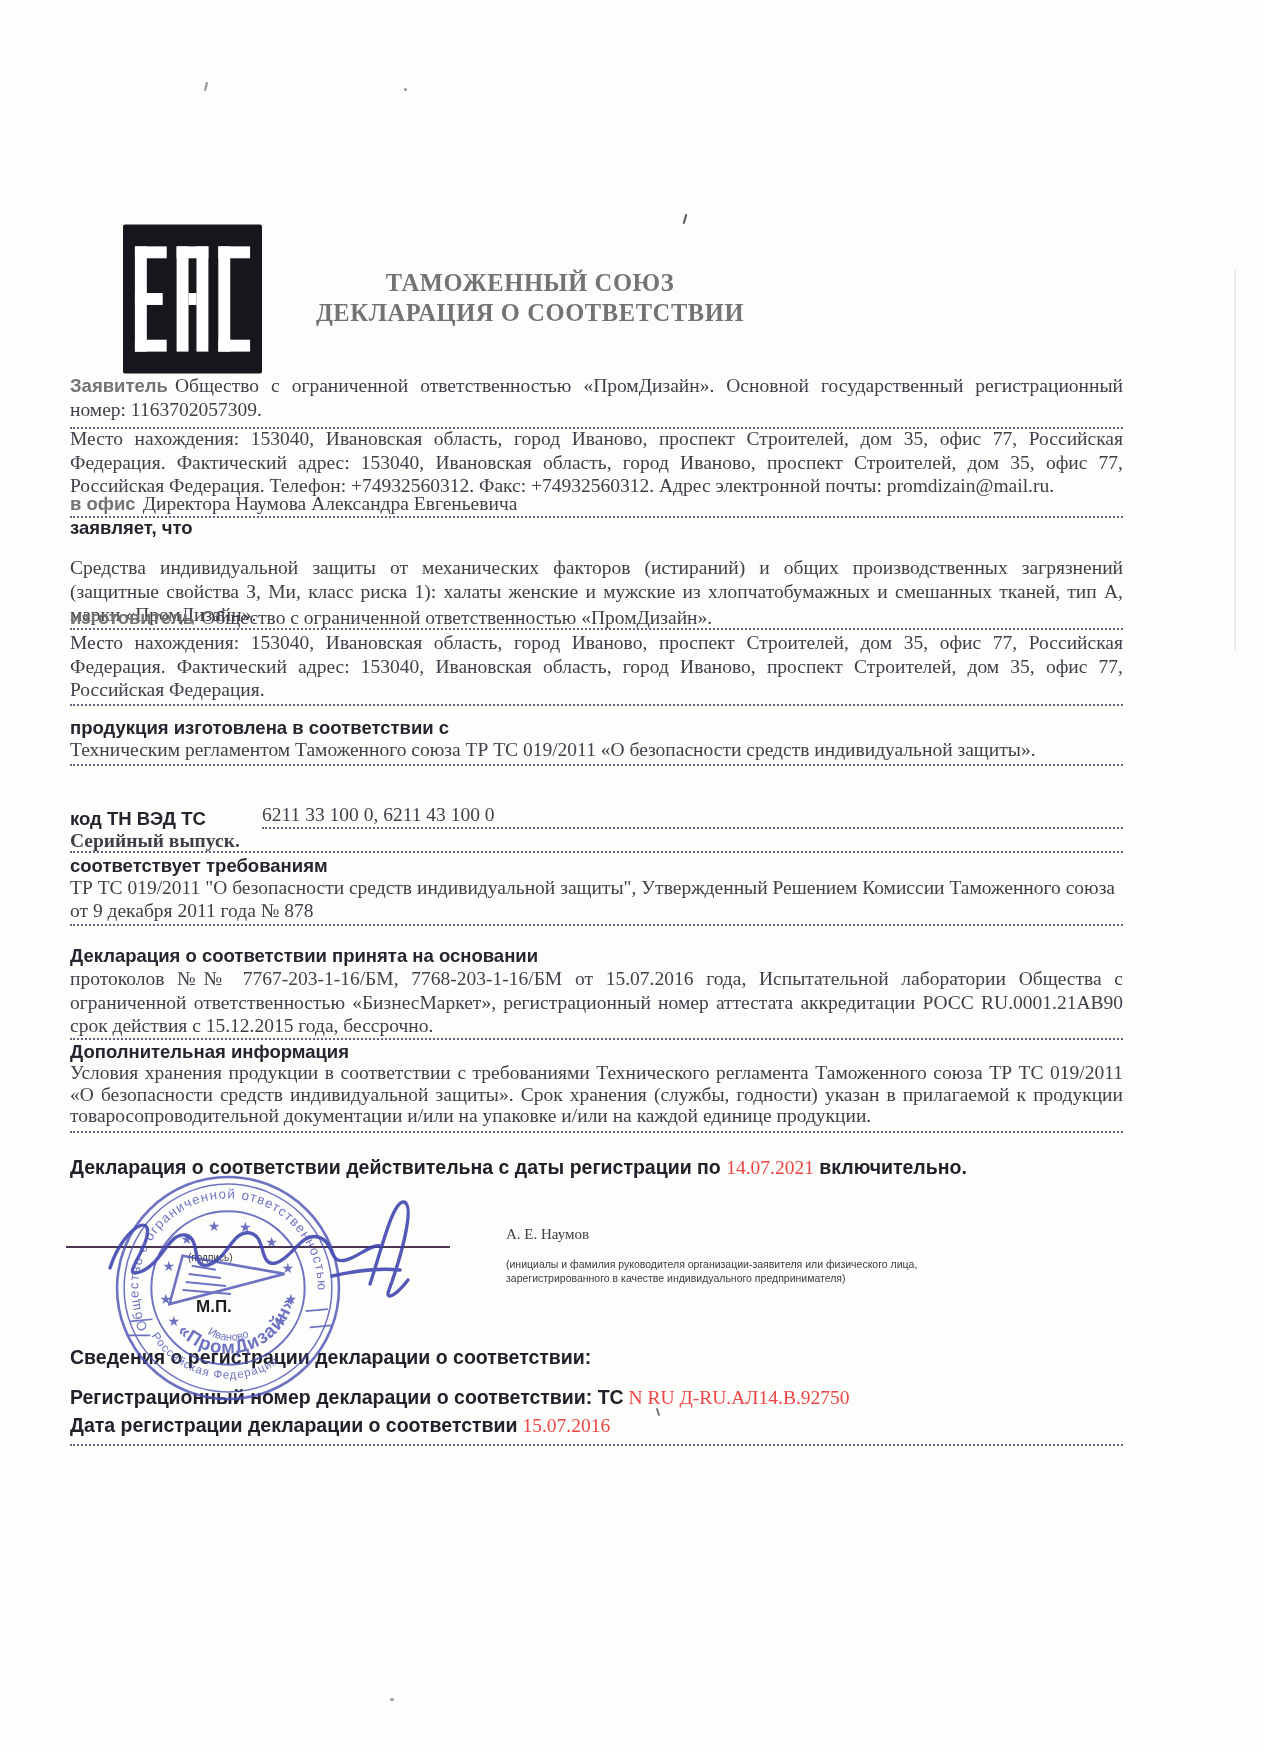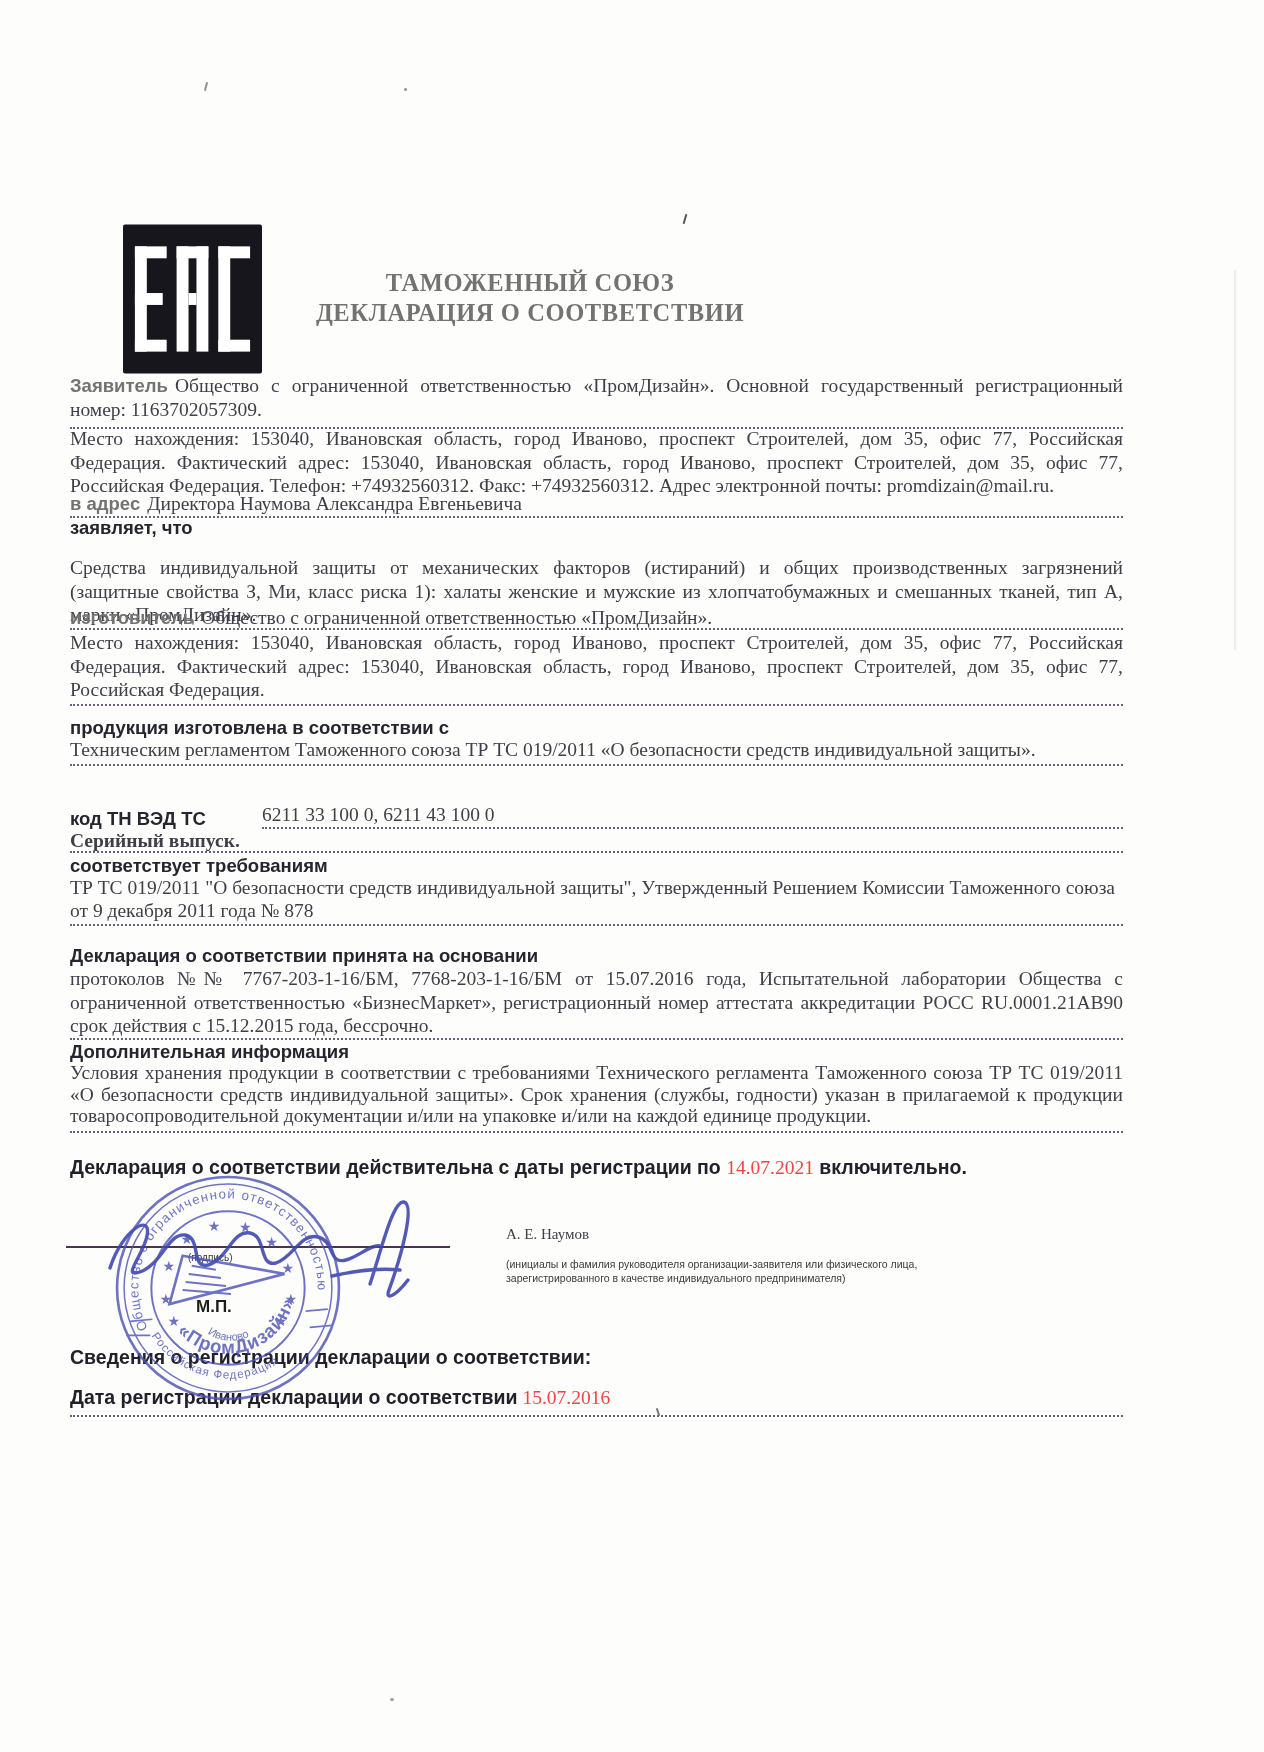--- a/index.html
+++ b/index.html
@@ -71,21 +71,21 @@
 
   <div class="blk just dot pb6" style="top:374px;">
     <span class="lbl">Заявитель</span><span>Общество с ограниченной ответственностью «ПромДизайн». Основной государственный регистрационный номер: 1163702057309.</span>
   </div>
 
   <div class="blk just" style="top:427px;">
     <span>Место нахождения: 153040, Ивановская область, город Иваново, проспект Строителей, дом 35, офис 77, Российская Федерация. Фактический адрес: 153040, Ивановская область, город Иваново, проспект Строителей, дом 35, офис 77, Российская Федерация. Телефон: +74932560312. Факс: +74932560312. Адрес электронной почты: promdizain@mail.ru.</span>
   </div>
 
   <div class="blk dot" style="top:492px;">
-    <span class="lbl">в адрес</span><span>Директора Наумова Александра Евгеньевича</span>
+    <span class="lbl">в офис</span><span>Директора Наумова Александра Евгеньевича</span>
   </div>
 
   <div class="blk" style="top:516px;">
     <span class="hlbl">заявляет, что</span>
   </div>
 
   <div class="blk just" style="top:556px;">
     <span>Средства индивидуальной защиты от механических факторов (истираний) и общих производственных загрязнений (защитные свойства З, Ми, класс риска 1): халаты женские и мужские из хлопчатобумажных и смешанных тканей, тип А, марки «ПромДизайн».</span>
   </div>
 
@@ -193,20 +193,24 @@
         <text x="161" y="153">★</text>
         <text x="55" y="153">★</text>
       </g>
     </g>
   </svg>
 
   <div class="mp">М.П.</div>
 
   <div class="blk" style="top:1346px;">
     <div class="bold-big" style="margin-bottom:16px;">Сведения о регистрации декларации о соответствии:</div>
+    <div class="regline">
+      <span class="bold-big">Регистрационный номер декларации о соответствии: ТС</span>
+      <span class="serif-inline">N RU Д-RU.АЛ14.В.92750</span>
+    </div>
     <div class="dot pb6">
       <span class="bold-big">Дата регистрации декларации о соответствии</span>
       <span class="serif-inline">15.07.2016</span>
     </div>
   </div>
 
   <div class="speck" style="left:205px;top:82px;width:2px;height:9px;transform:rotate(14deg);"></div>
   <div class="speck" style="left:404px;top:88px;width:3px;height:3px;border-radius:50%;"></div>
   <div class="speck" style="left:684px;top:214px;width:2px;height:10px;transform:rotate(16deg);background:#55545e;"></div>
   <div class="speck" style="left:657px;top:1408px;width:2px;height:8px;transform:rotate(-18deg);background:#76757d;"></div>

